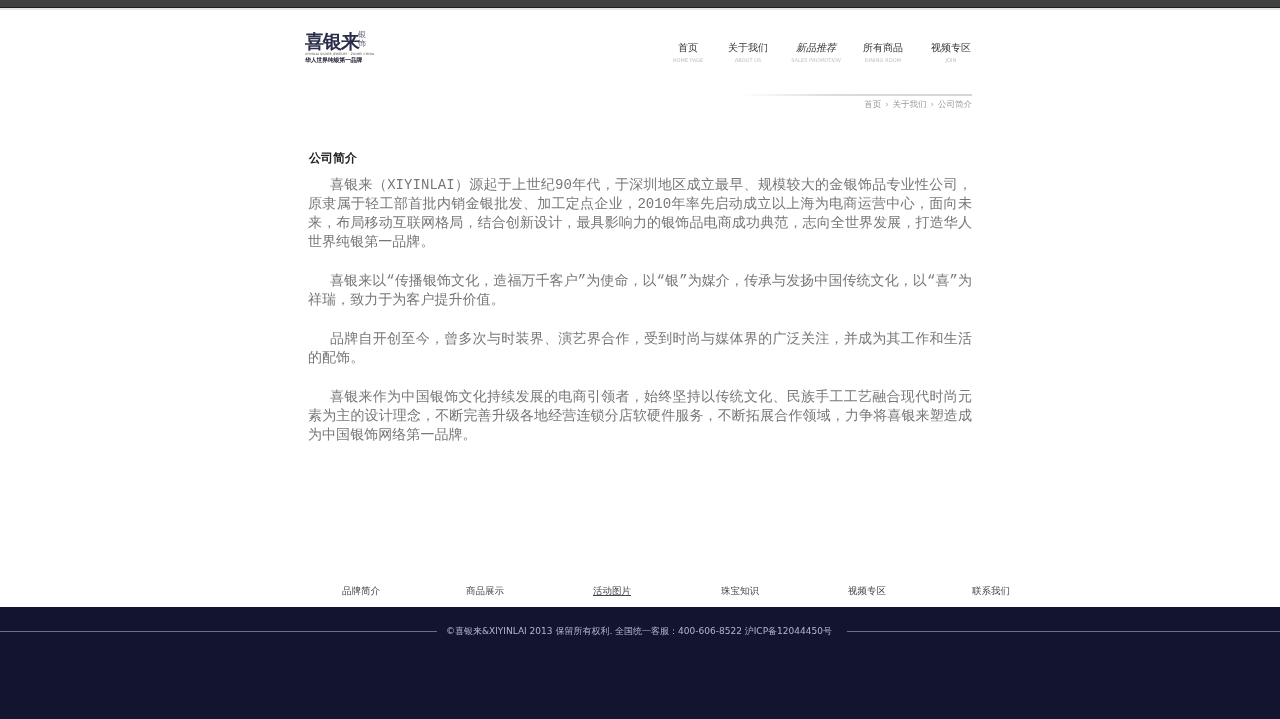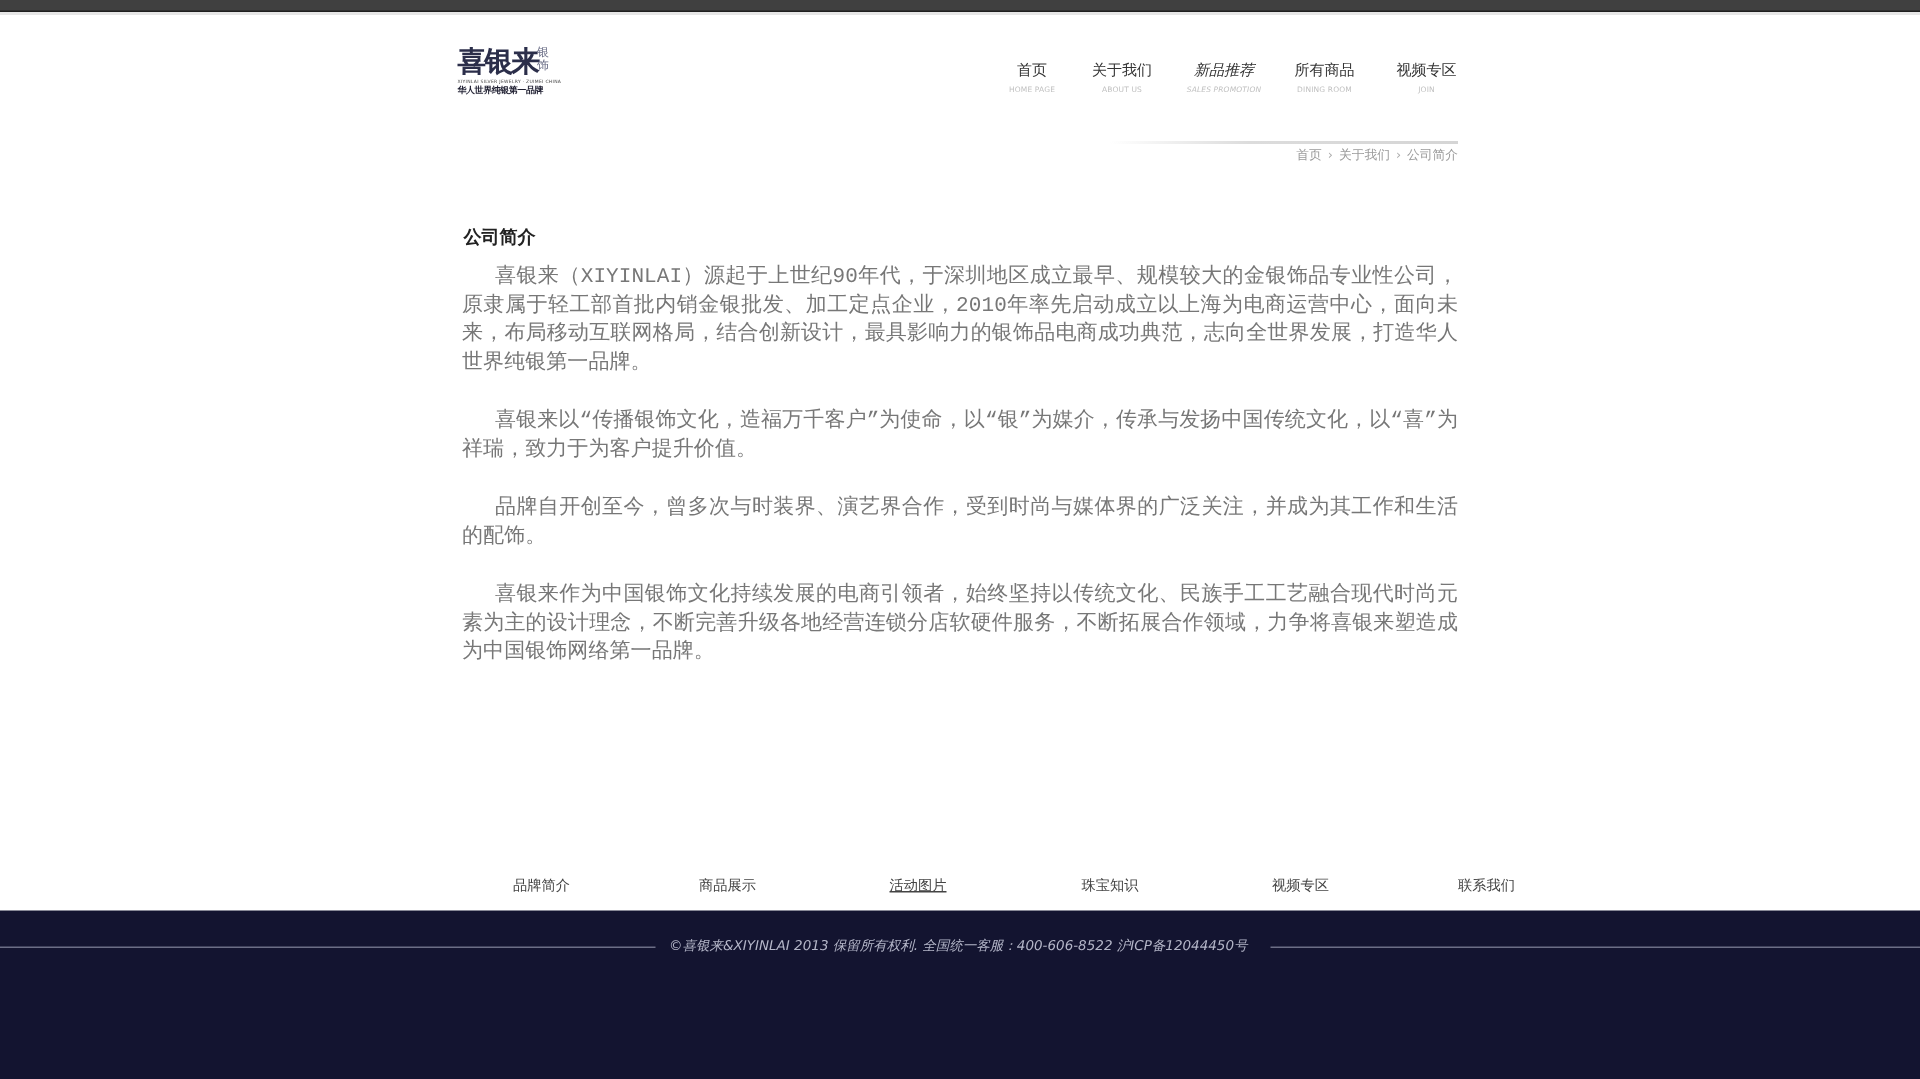--- a/index.html
+++ b/index.html
@@ -31,21 +31,21 @@
     .para { font-size: 14px; color: #777; line-height: 19px; text-indent: 22px; margin-bottom: 20px; font-family: Liberation Mono, monospace; letter-spacing: 0.05px; text-align: justify; }
 
     
     .footer-links { position: absolute; top: 584px; left: 305px; width: 668px; height: 14px; margin-left: 37px; }
     .flink { position: absolute; top: 0; font-size: 9.5px; color: #444; line-height: 14px; white-space: nowrap; cursor: pointer; }
 
     
     .footer { position: absolute; top: 607px; left: 0; width: 1280px; height: 112px; background: #131430; }
     .footer-line-l { position: absolute; top: 24px; left: 0; width: 437px; height: 1px; background: #6c6e86; }
     .footer-line-r { position: absolute; top: 24px; left: 847px; width: 433px; height: 1px; background: #6c6e86; }
-    .copyright { position: absolute; top: 17px; left: 446px; font-size: 9px; color: #b4b6c8; line-height: 14px; white-space: nowrap; font-style: italic; }
+    .copyright { position: absolute; top: 17px; left: 446px; font-size: 9px; color: #b4b6c8; line-height: 14px; white-space: nowrap; }
   </style>
 </head>
 <body>
 
 <div class="topbar"></div>
 <div class="topbar-shadow"></div>
 
 <div class="logo">
   <div class="logo-main">喜银来</div>
   <div class="logo-script">银饰</div>

